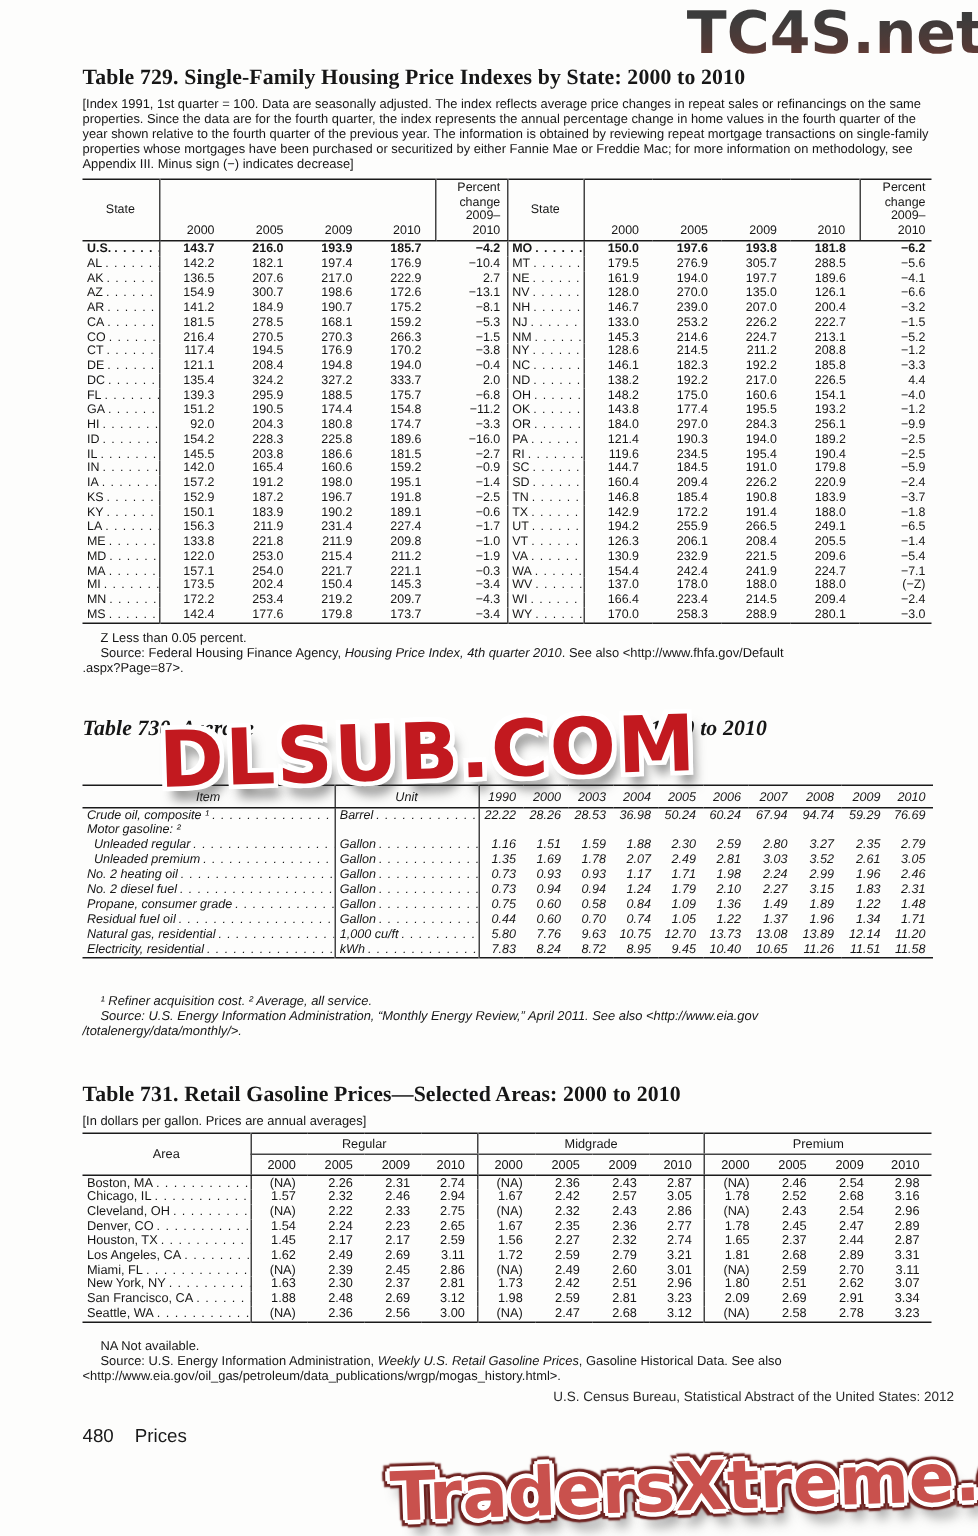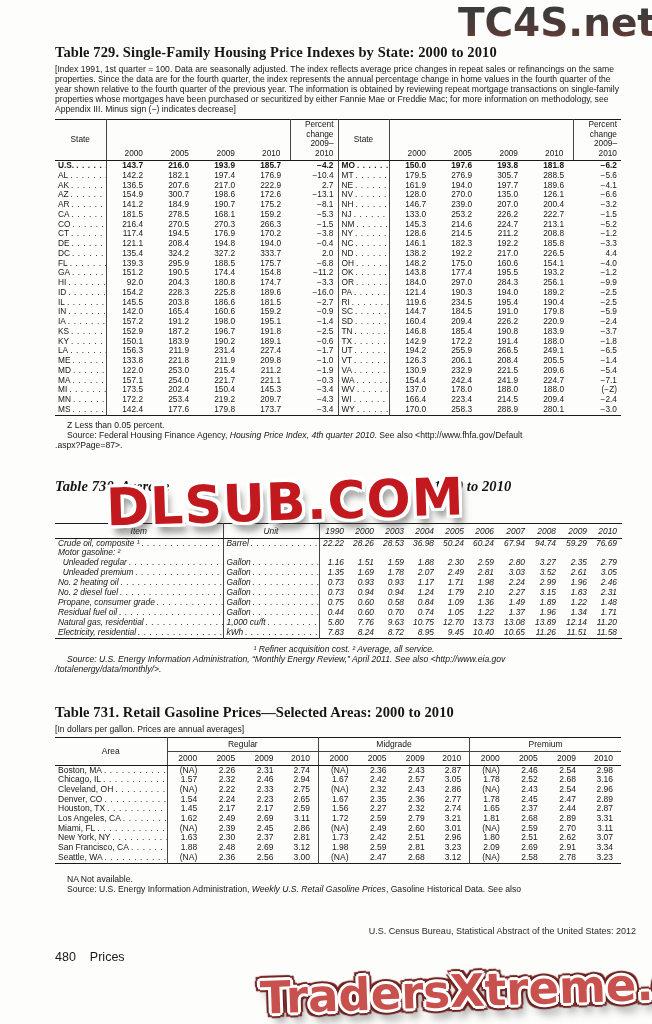--- a/index.html
+++ b/index.html
@@ -1100,21 +1100,21 @@
               <td class="num">9.45</td>
               <td class="num">10.40</td>
               <td class="num">10.65</td>
               <td class="num">11.26</td>
               <td class="num">11.51</td>
               <td class="num">11.58</td>
             </tr>
           </tbody>
       </table>
 
-      <p class="fn fn-indent" style="margin-top:5px;text-align:center;">¹ Refiner acquisition cost. ² Average, all service.</p>
+      <p class="fn fn-indent" style="margin-top:23px;">¹ Refiner acquisition cost. ² Average, all service.</p>
       <p class="fn fn-indent">Source: U.S. Energy Information Administration, “Monthly Energy Review,” April 2011. See also &lt;http://www.eia.gov</p>
       <p class="fn src-line2">/totalenergy/data/monthly/&gt;.</p>
     </section>
 
     <section style="margin-top:30px;">
       <h1 class="tbl-title">Table 731. Retail Gasoline Prices—Selected Areas: 2000 to 2010</h1>
       <p class="note" style="margin-bottom:3px;">[In dollars per gallon. Prices are annual averages]</p>
 
       <table class="t731tbl">
         <colgroup>
@@ -1363,20 +1363,21 @@
               <td class="num gb">(NA)</td>
               <td class="num">2.58</td>
               <td class="num">2.78</td>
               <td class="num">3.23</td>
             </tr>
           </tbody>
       </table>
 
       <p class="fn fn-indent" style="margin-top:10px;">NA Not available.</p>
       <p class="fn fn-indent"><span>Source: U.S. Energy Information Administration, </span><i>Weekly U.S. Retail Gasoline Prices</i><span>, Gasoline Historical Data. See also</span></p>
+      <p class="fn src-line2">&lt;http://www.eia.gov/oil_gas/petroleum/data_publications/wrgp/mogas_history.html&gt;.</p>
     </section>
 
   </div>
 
   <div class="folio">
     <span>480</span><span class="sec">Prices</span>
   </div>
   <div class="credit">U.S. Census Bureau, Statistical Abstract of the United States: 2012</div>
 
   <div class="wm wm-top">TC4S.net</div>

